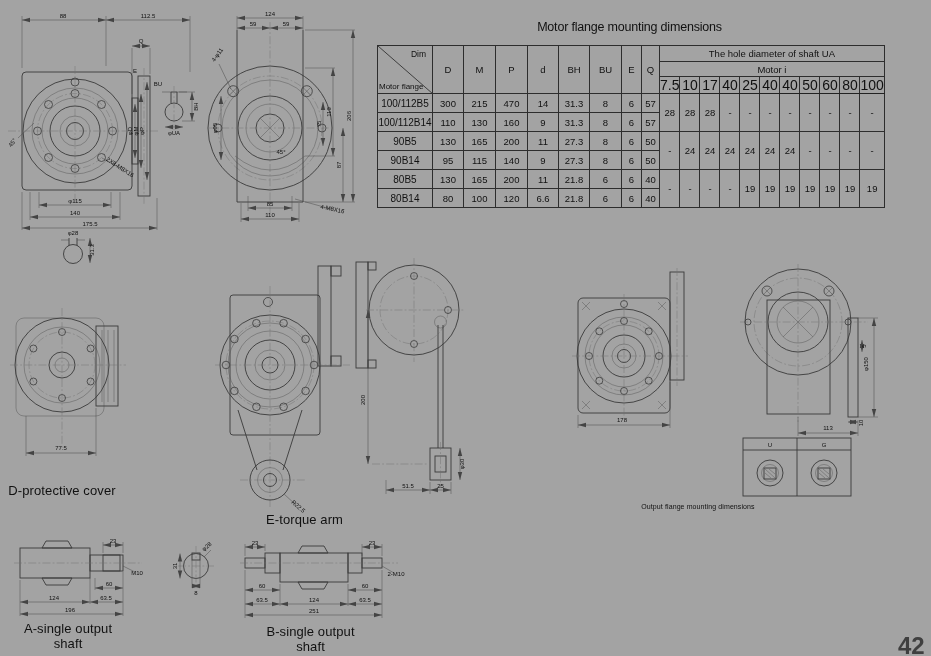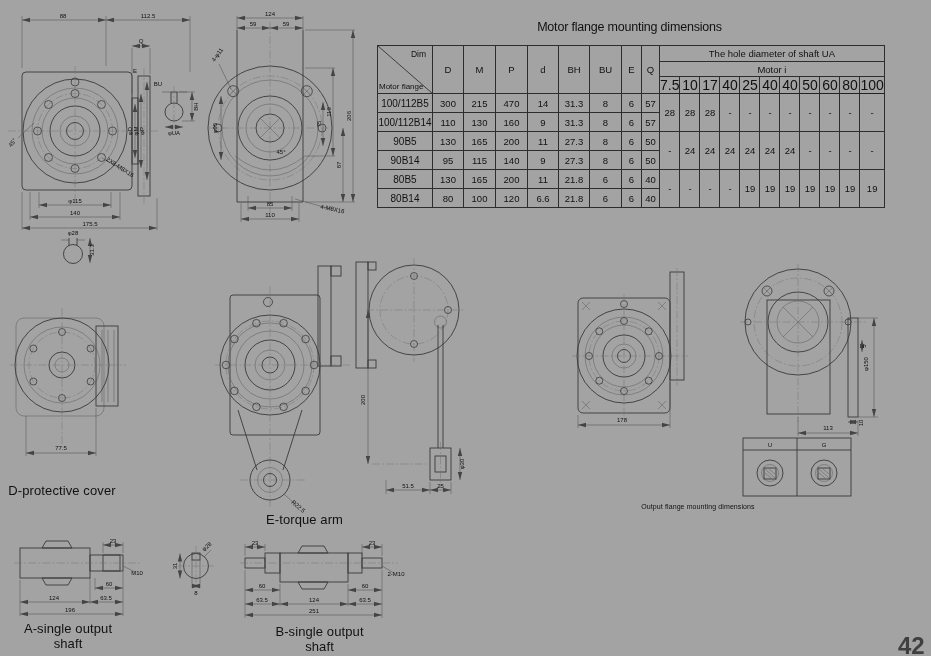--- a/index.html
+++ b/index.html
@@ -675,16 +675,16 @@
       <line class="dml" x1="7" y1="70" x2="42" y2="70"></line>
       <text x="24" y="67.5">63.5</text>
       <line class="dml" x1="42" y1="70" x2="110" y2="70"></line>
       <text x="76" y="67.5">124</text>
       <line class="dml" x1="110" y1="70" x2="144" y2="70"></line>
       <text x="127" y="67.5">63.5</text>
       <line class="dml" x1="7" y1="81" x2="144" y2="81"></line>
       <text x="76" y="78.5">251</text>
     </g>
   </svg>
-  <div class="caption" style="left:262px;top:624px;width:115px">B-single output shaft</div>
+  <div class="caption" style="left:253px;top:624px;width:115px">B-single output shaft</div>
 
   <div id="pagenum">42</div>
 </div>
 
 </body></html>

